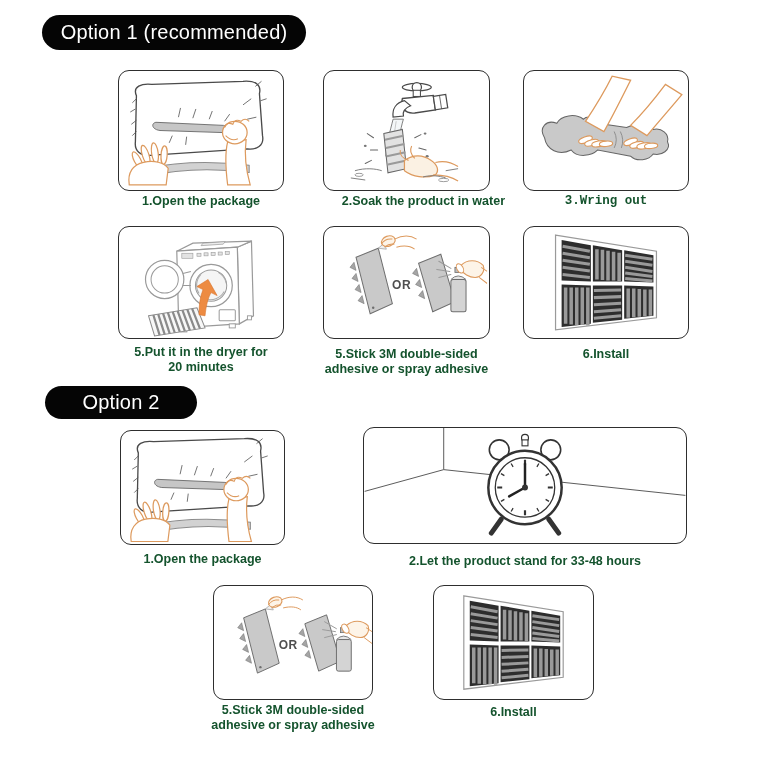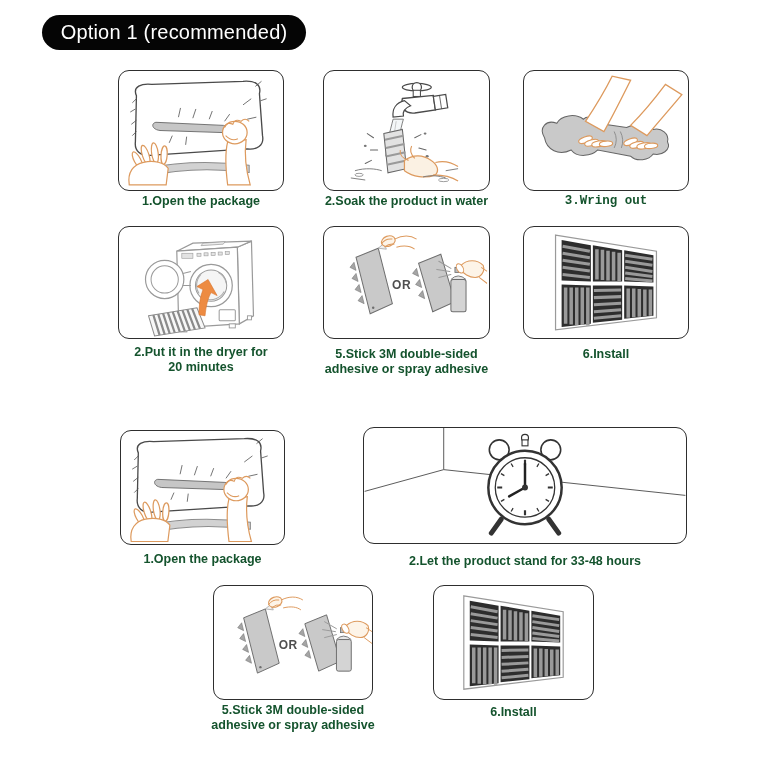--- a/index.html
+++ b/index.html
@@ -220,39 +220,39 @@
   </div>
   <div class="caption" style="left:103px;top:194px;width:196px;">1.Open the package</div>
 
   <div class="card" style="left:323px;top:70px;width:167px;height:121px;">
     <div class="fig">
         <svg viewBox="0 0 160 110" preserveAspectRatio="xMidYMid meet">
           <use href="#sym-soak"></use>
         </svg>
       </div>
   </div>
-  <div class="caption" style="left:308px;top:194px;width:197px;">2.Soak the product in water</div>
+  <div class="caption" style="left:308px;top:194px;width:197px;text-align:right;">2.Soak the product in water</div>
 
   <div class="card" style="left:523px;top:70px;width:166px;height:121px;">
     <div class="fig">
         <svg viewBox="0 0 160 110" preserveAspectRatio="xMidYMid meet">
           <use href="#sym-wring"></use>
         </svg>
       </div>
   </div>
   <div class="caption" style="left:508px;top:194px;width:196px;font-family:Liberation Mono, monospace;">3.Wring out</div>
 
   <div class="card" style="left:118px;top:226px;width:166px;height:113px;">
     <div class="fig">
         <svg viewBox="0 0 160 110" preserveAspectRatio="xMidYMid meet">
           <use href="#sym-dryer"></use>
         </svg>
       </div>
   </div>
-  <div class="caption" style="left:103px;top:345px;width:196px;">2.Put it in the dryer for
+  <div class="caption" style="left:103px;top:345px;width:196px;">5.Put it in the dryer for
 20 minutes</div>
 
   <div class="card" style="left:323px;top:226px;width:167px;height:113px;">
     <div class="fig">
         <svg viewBox="0 0 160 110" preserveAspectRatio="xMidYMid meet">
           <use href="#sym-adhesive"></use>
         </svg>
       </div>
     <span class="or-overlay">OR</span>
   </div>
@@ -261,20 +261,23 @@
 
   <div class="card" style="left:523px;top:226px;width:166px;height:113px;">
     <div class="fig">
         <svg viewBox="0 0 160 110" preserveAspectRatio="xMidYMid meet">
           <use href="#sym-install"></use>
         </svg>
       </div>
   </div>
   <div class="caption" style="left:508px;top:347px;width:196px;">6.Install</div>
 
+  <div class="pill" style="left:45px;top:386px;width:152px;height:33px;">
+    <span>Option 2</span>
+  </div>
 
   <div class="card" style="left:120px;top:430px;width:165px;height:115px;">
     <div class="fig">
         <svg viewBox="0 0 160 110" preserveAspectRatio="xMidYMid meet">
           <use href="#sym-open"></use>
         </svg>
       </div>
   </div>
   <div class="caption" style="left:105px;top:552px;width:195px;">1.Open the package</div>
 

